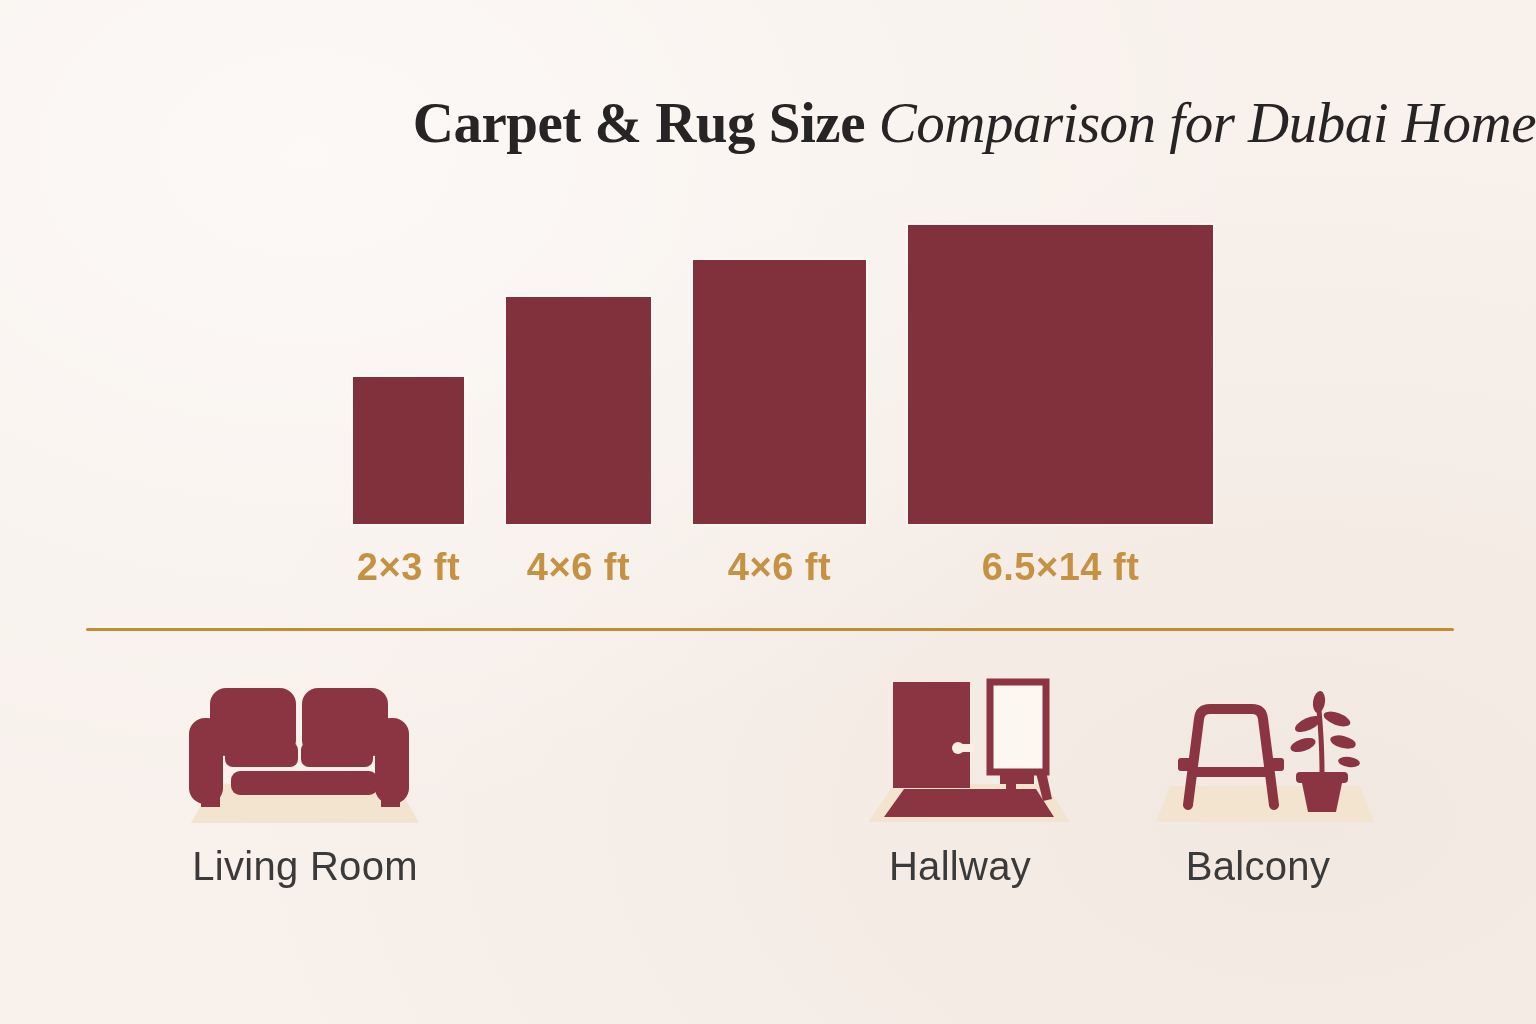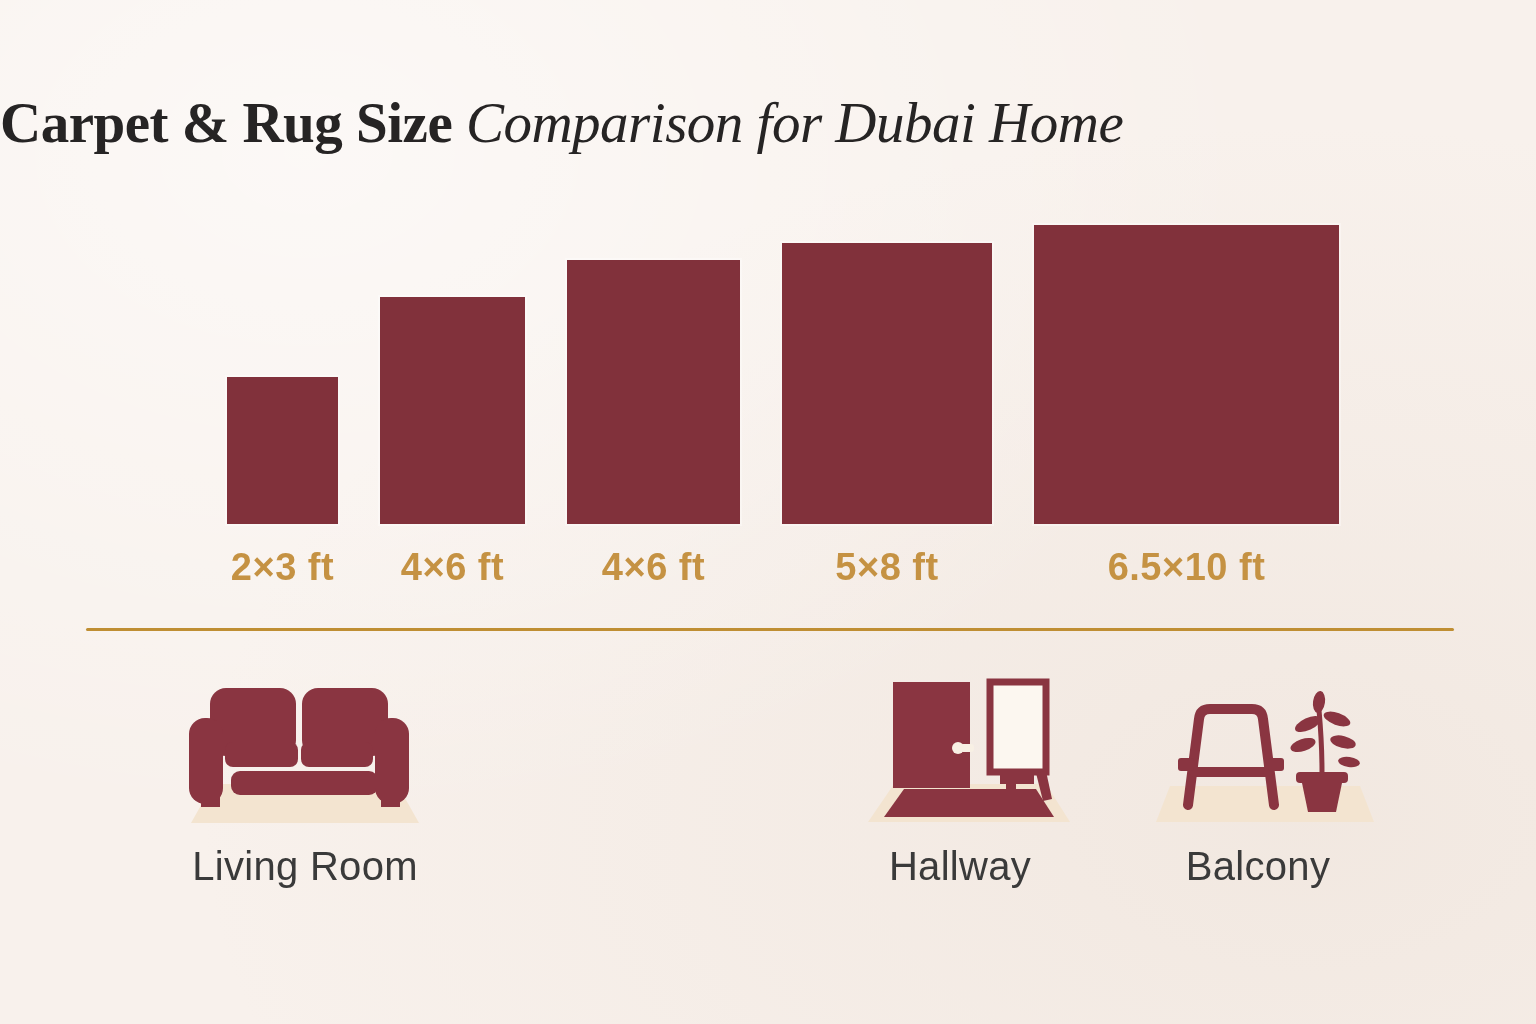--- a/index.html
+++ b/index.html
@@ -11,21 +11,21 @@
       radial-gradient(ellipse at 20% 15%, rgba(255,255,255,.55), rgba(255,255,255,0) 55%),
       radial-gradient(ellipse at 85% 80%, rgba(222,205,190,.25), rgba(222,205,190,0) 60%);
     overflow:hidden;
     font-family:"Liberation Sans", sans-serif;
     margin:0 auto;
   }
 
   
   .title{
     position:absolute;top:90px;left:0;right:0;
-    margin:0;text-align:left;
+    margin:0;text-align:right;
     font-family:"Liberation Serif", serif;
     font-size:57px;line-height:1.15;
     color:#262424;letter-spacing:-0.5px;
     font-weight:600;
   }
   .title .t-it{font-style:italic;font-weight:500;}
 
   
   .rug-row{
     position:absolute;top:0;left:0;right:0;height:588px;
@@ -72,26 +72,22 @@
     </div>
     <div class="rug-col">
       <div class="rug-block" style="width: 145px; height: 227px; background: rgb(129, 49, 59);"></div>
       <div class="rug-label">4×6 ft</div>
     </div>
     <div class="rug-col">
       <div class="rug-block" style="width: 173px; height: 264px; background: rgb(129, 49, 59);"></div>
       <div class="rug-label">4×6 ft</div>
     </div>
     <div class="rug-col">
-      <div class="rug-block" style="width: 210px; height: 281px; background: rgb(129, 49, 59);"></div>
-      <div class="rug-label">5×8 ft</div>
-    </div>
-    <div class="rug-col">
       <div class="rug-block" style="width: 305px; height: 299px; background: rgb(129, 49, 59);"></div>
-      <div class="rug-label">6.5×10 ft</div>
+      <div class="rug-label">6.5×14 ft</div>
     </div>
   </div>
 
   <div class="divider"></div>
 
   <div class="rooms">
 
     <div class="room" style="left:305px">
       <svg width="240" height="160" viewBox="0 0 240 160">
         <polygon points="28,112 212,112 234,151 6,151" fill="#f3e4d0"></polygon>

